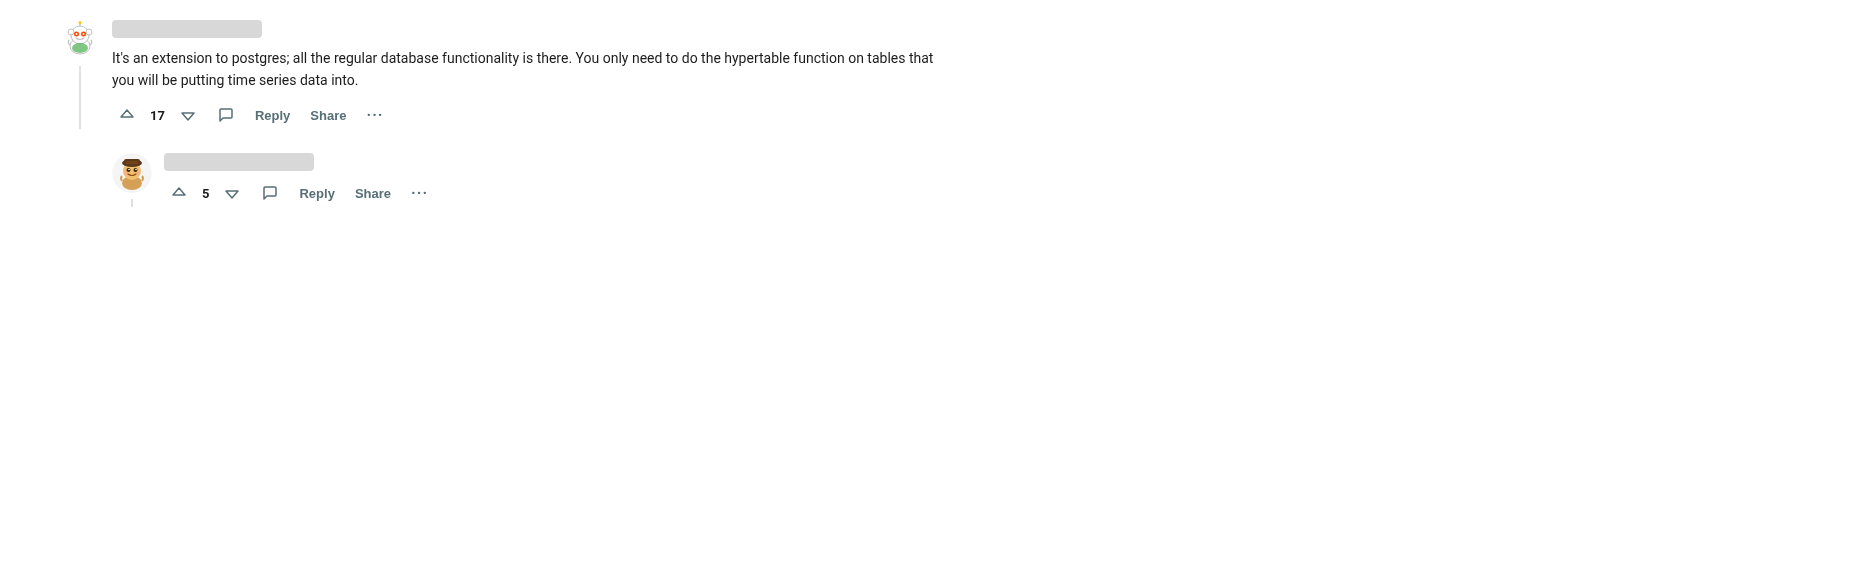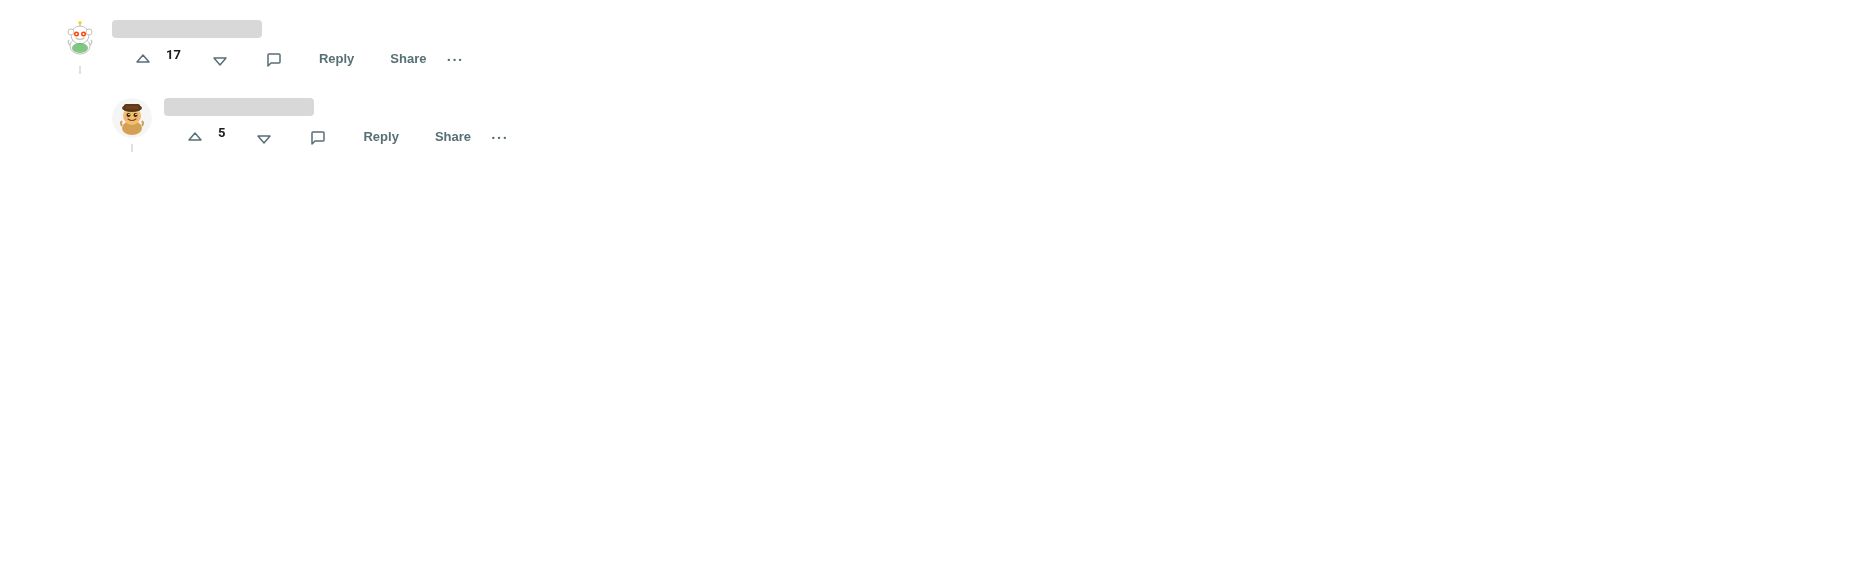--- a/index.html
+++ b/index.html
@@ -60,39 +60,38 @@
       border-radius: 4px;
     }
     .comment-text {
       font-size: 14px;
       line-height: 1.6;
       color: #1c1c1c;
       margin-bottom: 10px;
     }
     .comment-actions {
       display: flex;
-      align-items: flex-start;
+      align-items: center;
       gap: 8px;
       color: #576f76;
       font-size: 13px;
       font-weight: 600;
     }
     .action-btn {
       display: flex;
       align-items: center;
       gap: 4px;
       cursor: pointer;
       padding: 4px 6px;
       border-radius: 4px;
       color: #576f76;
       background: none;
       border: none;
       font-size: 13px;
       font-weight: 700;
-      margin-left: 16px;
     }
     .vote-count {
       font-weight: 700;
       font-size: 13px;
       color: #1c1c1c;
     }
     .upvote-icon, .downvote-icon {
       width: 18px;
       height: 18px;
       display: inline-flex;
@@ -152,20 +151,21 @@
 
           <ellipse cx="20" cy="28" rx="8" ry="5" fill="#4caf50" opacity="0.7"></ellipse>
         </svg>
       </div>
       <div class="thread-line"></div>
     </div>
     <div class="comment-body">
       <div class="username-bar">
         <span class="username-placeholder"></span>
       </div>
+      <div class="comment-text">It's an extension to postgres; all the regular database functionality is there. You only need to do the hypertable function on tables that you will be putting time series data into.</div>
       <div class="comment-actions">
         <button class="action-btn">
           <span class="upvote-icon">
             <svg width="16" height="16" viewBox="0 0 16 16" fill="none" xmlns="http://www.w3.org/2000/svg">
               <path d="M8 3L14 10H2L8 3Z" stroke="#576f76" stroke-width="1.5" fill="none" stroke-linejoin="round"></path>
             </svg>
           </span>
         </button>
         <span class="vote-count">17</span>
         <button class="action-btn">

